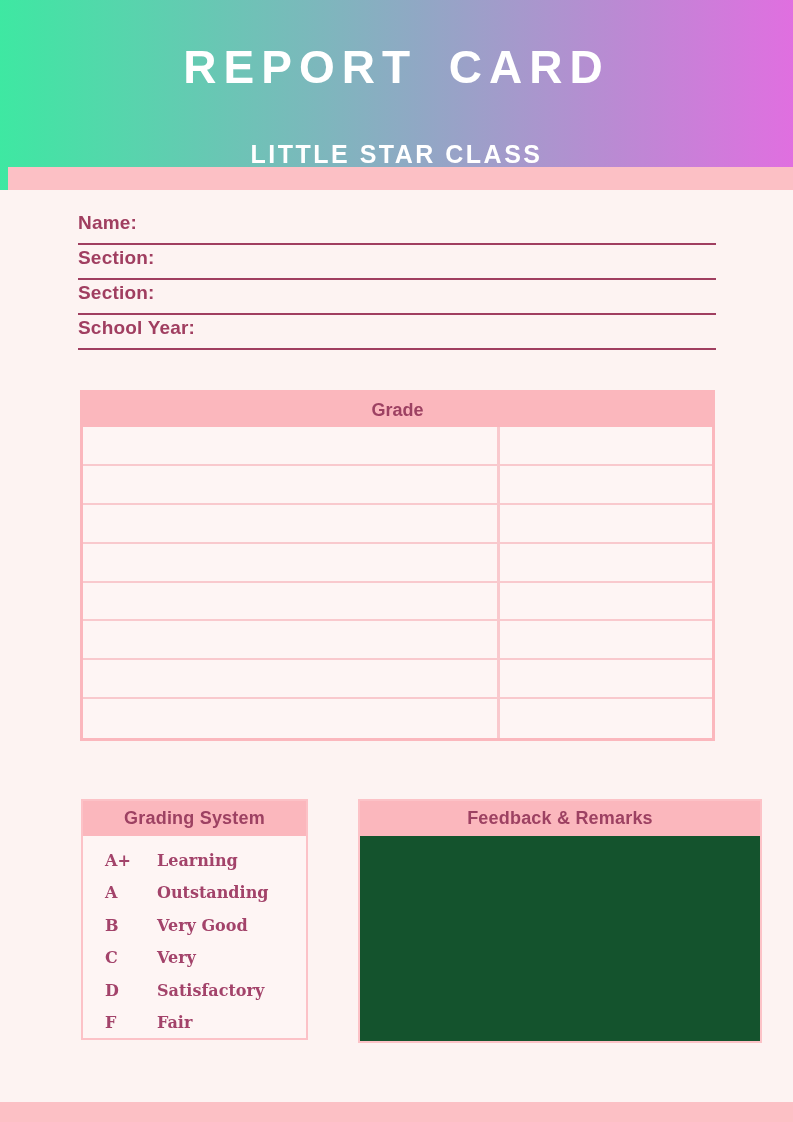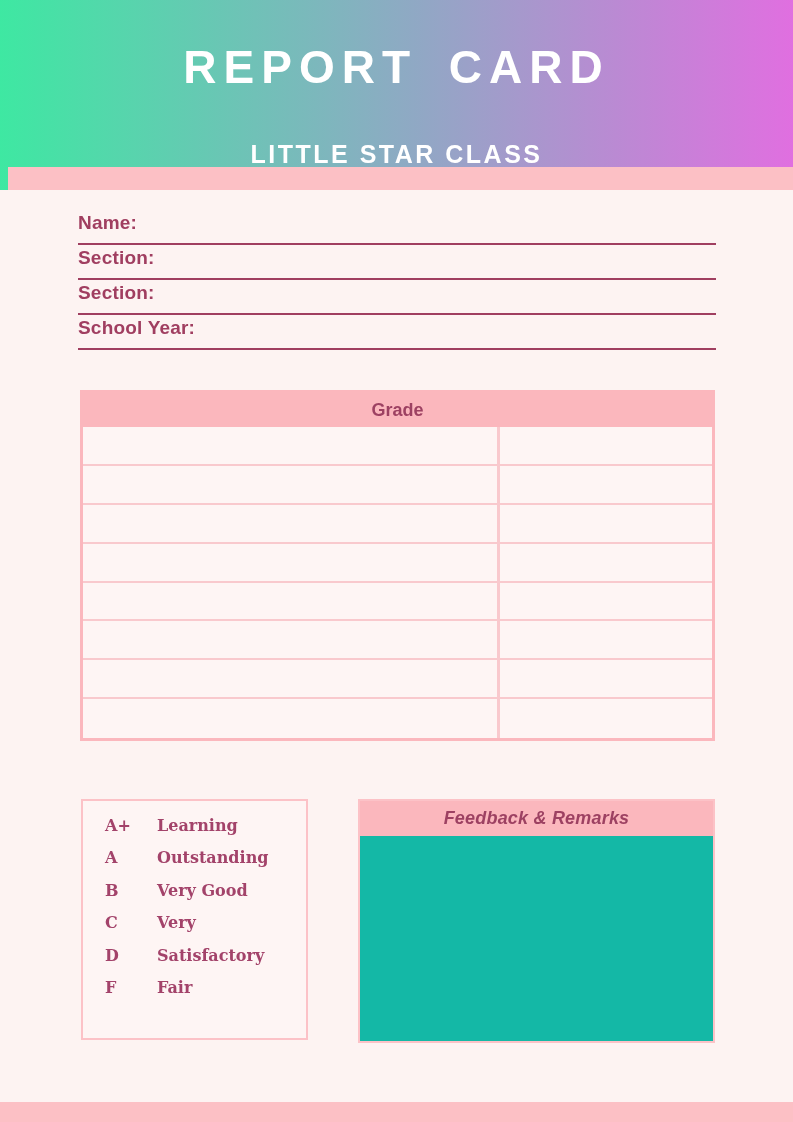--- a/index.html
+++ b/index.html
@@ -110,24 +110,23 @@
   .legend-box {
     position: absolute;
     left: 81px; top: 799px;
     width: 227px; height: 241px;
     border: 2px solid #fcc2c7;
     background: #fef5f4;
   }
   .feedback-box {
     position: absolute;
     left: 358px; top: 799px;
-    width: 357px; height: 244px;
+    width: 404px; height: 244px;
     border: 2px solid #fcc2c7;
-    background: #14b8a6;
-    font-style: italic;
+    background: #14532d;
   }
   .box-header {
     height: 35px;
     background: #fbb7bd;
     display: flex;
     align-items: center;
     justify-content: center;
     color: #9d4162;
     font-size: 18px;
     font-weight: bold;
@@ -213,20 +212,21 @@
       <div class="gt-c1"></div>
       <div class="gt-c2"></div>
     </div>
     <div class="gt-row">
       <div class="gt-c1"></div>
       <div class="gt-c2"></div>
     </div>
   </div>
 
   <div class="legend-box">
+    <div class="box-header">Grading System</div>
     <div class="legend-items">
       <div class="legend-item">
         <span class="legend-letter">A+</span>
         <span>Learning</span>
       </div>
       <div class="legend-item">
         <span class="legend-letter">A</span>
         <span>Outstanding</span>
       </div>
       <div class="legend-item">

